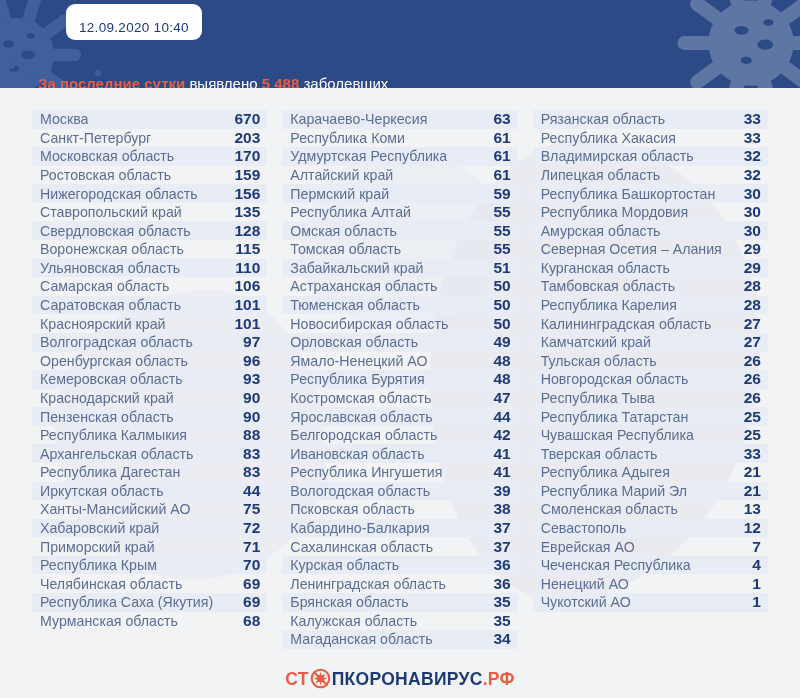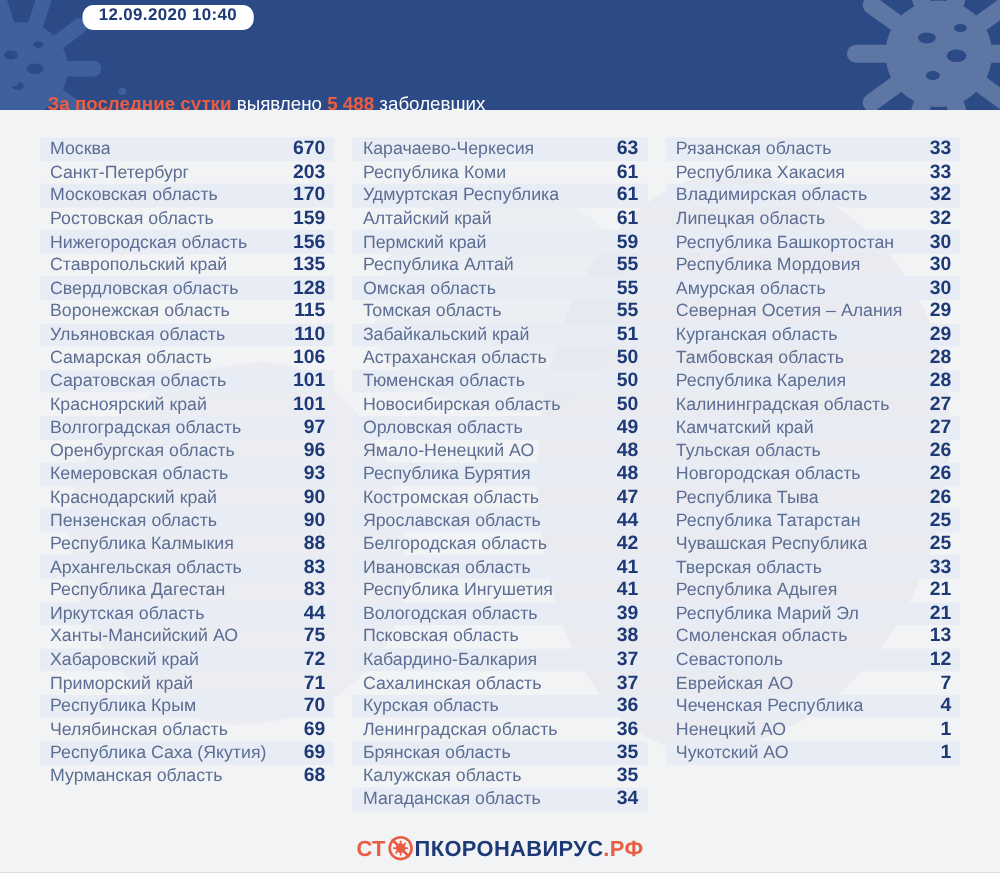--- a/index.html
+++ b/index.html
@@ -9,21 +9,21 @@
     -webkit-font-smoothing:antialiased;
   }
   
   .header{position:absolute;top:0;left:0;width:800px;height:88px;background:#2c4a85;overflow:hidden;}
   .splat{position:absolute;}
   .splat-right{top:-36px;right:-30px;width:158px;height:158px;}
   .splat-left{top:-14px;left:-52px;width:138px;height:138px;}
   .dot{position:absolute;border-radius:50%;background:#3f5f9e;}
   .badge{
     position:absolute;top:4px;left:66px;background:#ffffff;color:#1d3a76;
-    font-weight:700;font-size:13.5px;padding:0 13px 5px;border-radius:9px;letter-spacing:.3px;
+    font-weight:400;font-size:13.5px;padding:16px 13px 5px;border-radius:9px;letter-spacing:.3px;
   }
   .title{position:absolute;left:38px;top:25px;font-size:15px;line-height:30px;color:#ffffff;font-weight:400;margin-top:44px;}
   .accent{color:#e95d43;font-weight:700;}
   
   .wm{position:absolute;background:#e2e6ef;}
   .wm1{left:430px;top:140px;width:330px;height:460px;border-radius:46% 54% 62% 38%/52% 44% 56% 48%;opacity:.6;}
   .wm2{left:55px;top:290px;width:270px;height:290px;border-radius:58% 42% 50% 50%/46% 58% 42% 54%;opacity:.45;}
   .wm3{left:300px;top:150px;width:200px;height:180px;border-radius:50% 50% 42% 58%/60% 44% 56% 40%;opacity:.4;}
   
   .table{position:absolute;top:110px;left:32px;width:736px;display:flex;gap:15px;}

